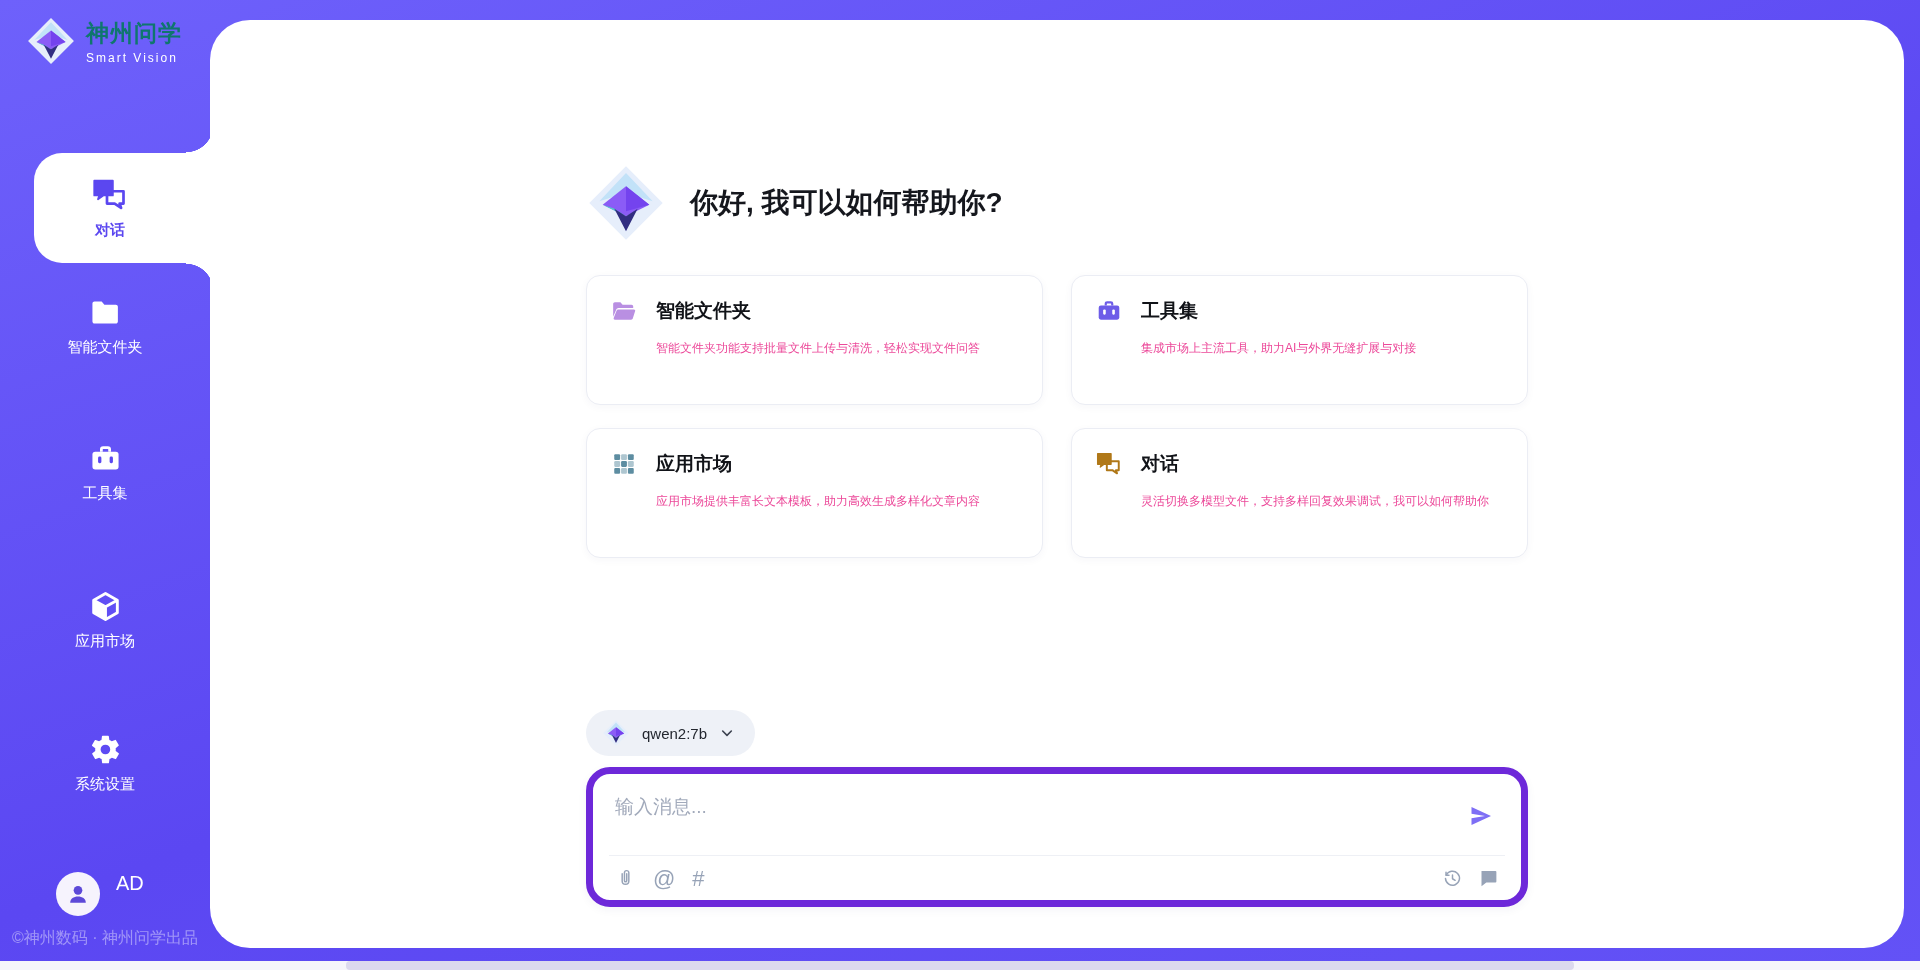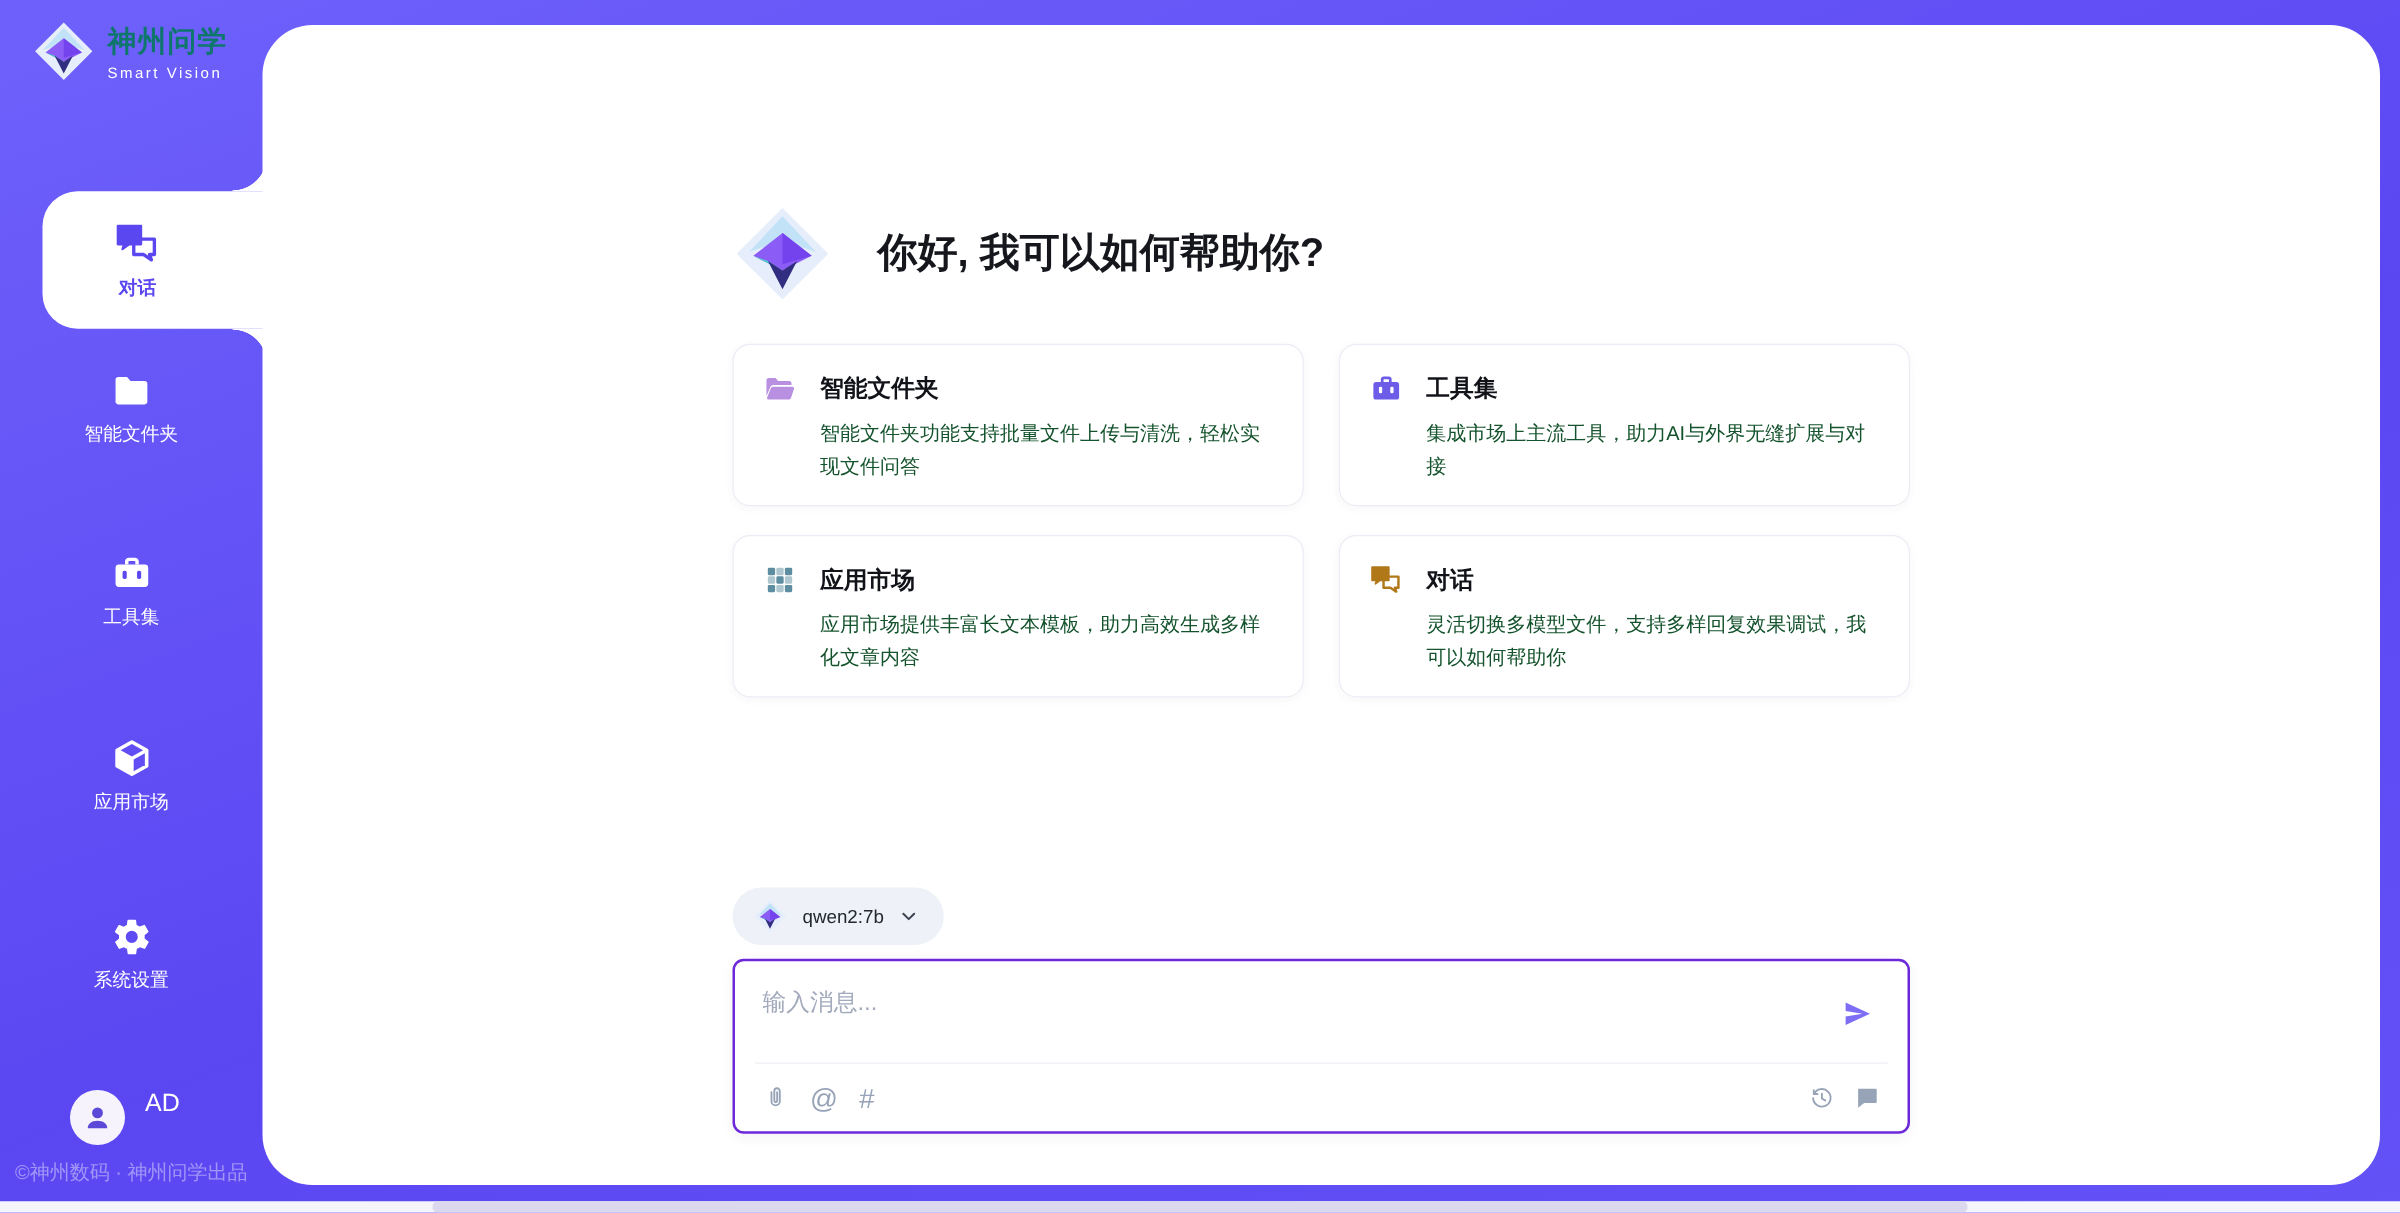--- a/index.html
+++ b/index.html
@@ -44,44 +44,44 @@
   .user-name { color:#fff; font-size:20px; }
   .copyright { position:absolute; left:12px; top:928px; color:rgba(255,255,255,.42); font-size:16px; white-space:nowrap; }
 
   
   .panel { position:absolute; left:210px; top:20px; right:16px; bottom:22px;
            background:#fff; border-radius:40px; z-index:1; }
   .content { position:absolute; left:50%; transform:translateX(-50%); width:942px; top:0; height:100%; }
 
   .greeting { position:absolute; top:143px; left:0; display:flex; align-items:center; gap:24px; }
   .greeting .logo { width:80px; height:80px; }
-  .greeting h1 { font-size:32px; font-weight:700; color:#15171d;margin-left:12px; }
+  .greeting h1 { font-size:28px; font-weight:700; color:#15171d; }
 
   .cards { position:absolute; top:255px; left:0; width:100%; display:grid;
            grid-template-columns:1fr 1fr; gap:23px 28px; }
   .card { height:130px; background:#fff; border:1px solid #ebedf4; border-radius:14px;
           box-shadow:0 2px 8px rgba(40,40,90,.04); padding:22px 26px 0 24px; cursor:pointer; }
   .card-head { display:flex; align-items:center; gap:19px; margin-bottom:11px; }
   .card-head svg { width:26px; height:26px; }
   .card-title { font-size:19px; font-weight:700; color:#111318; }
-  .card-desc { margin-left:45px; font-size:16px; color:#14532d; line-height:26px; }
+  .card-desc { margin-left:45px; font-size:12px; color:#ec4899; line-height:26px; }
   .card-ic-0 { color:#b98fe2; }
   .card-ic-1 { color:#6d5ce8; --cut:#fff; }
   .card-ic-2 { color:#5d8da1; }
   .card-ic-3 { color:#b07818; }
 
   .model-pill { position:absolute; top:690px; left:0; height:46px; background:#eef1f7;
                 border-radius:23px; display:flex; align-items:center; gap:12px;
                 padding:0 20px 0 16px; cursor:pointer; }
   .model-pill .logo { width:28px; height:28px; }
   .model-label { font-size:15px; color:#23272f; }
   .model-pill .chev { width:16px; height:16px; color:#3c4250; }
 
   .composer { position:absolute; top:747px; left:0; width:100%; height:140px; background:#fff;
-              border:2px solid #6d28d9; border-radius:9px; box-shadow:0 3px 10px rgba(40,40,90,.05); }
+              border:7px solid #6d28d9; border-radius:24px; box-shadow:0 3px 10px rgba(40,40,90,.05); }
   .composer textarea { position:absolute; top:0; left:0; width:calc(100% - 70px); height:80px;
               border:none; outline:none; resize:none; background:transparent;
               padding:20px 0 0 22px; font-family:inherit; font-size:19px; color:#2a2f3a; }
   .composer textarea::placeholder { color:#a2aabb; }
   .send-btn { position:absolute; top:30px; right:28px; width:24px; height:24px;
               color:#7e6ef5; cursor:pointer; }
   .send-btn svg { width:24px; height:24px; }
   .comp-divider { position:absolute; top:81px; left:16px; right:16px; height:1px; background:#eef0f5; }
   .comp-toolbar { position:absolute; top:82px; left:0; right:0; bottom:0;
               display:flex; align-items:center; padding:0 22px; color:#97a3b7; }

